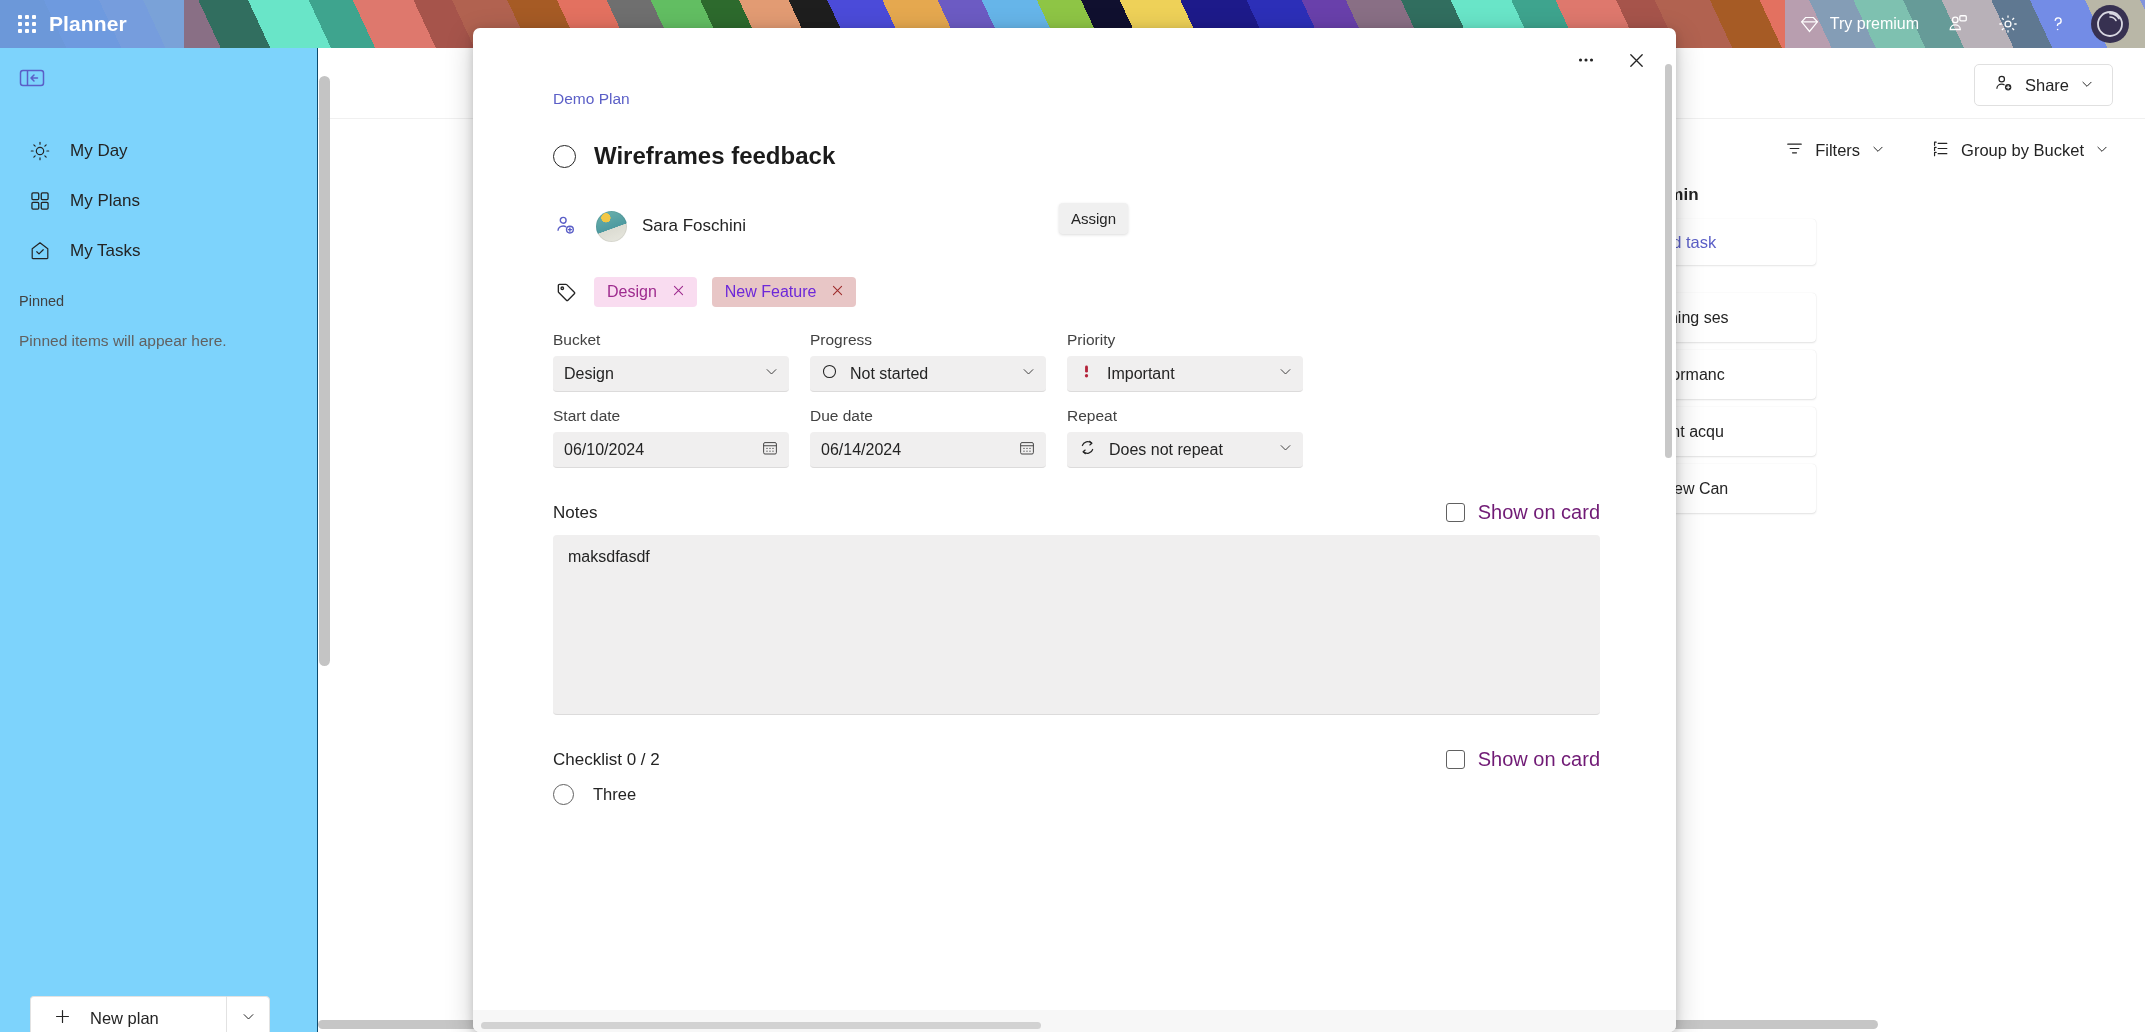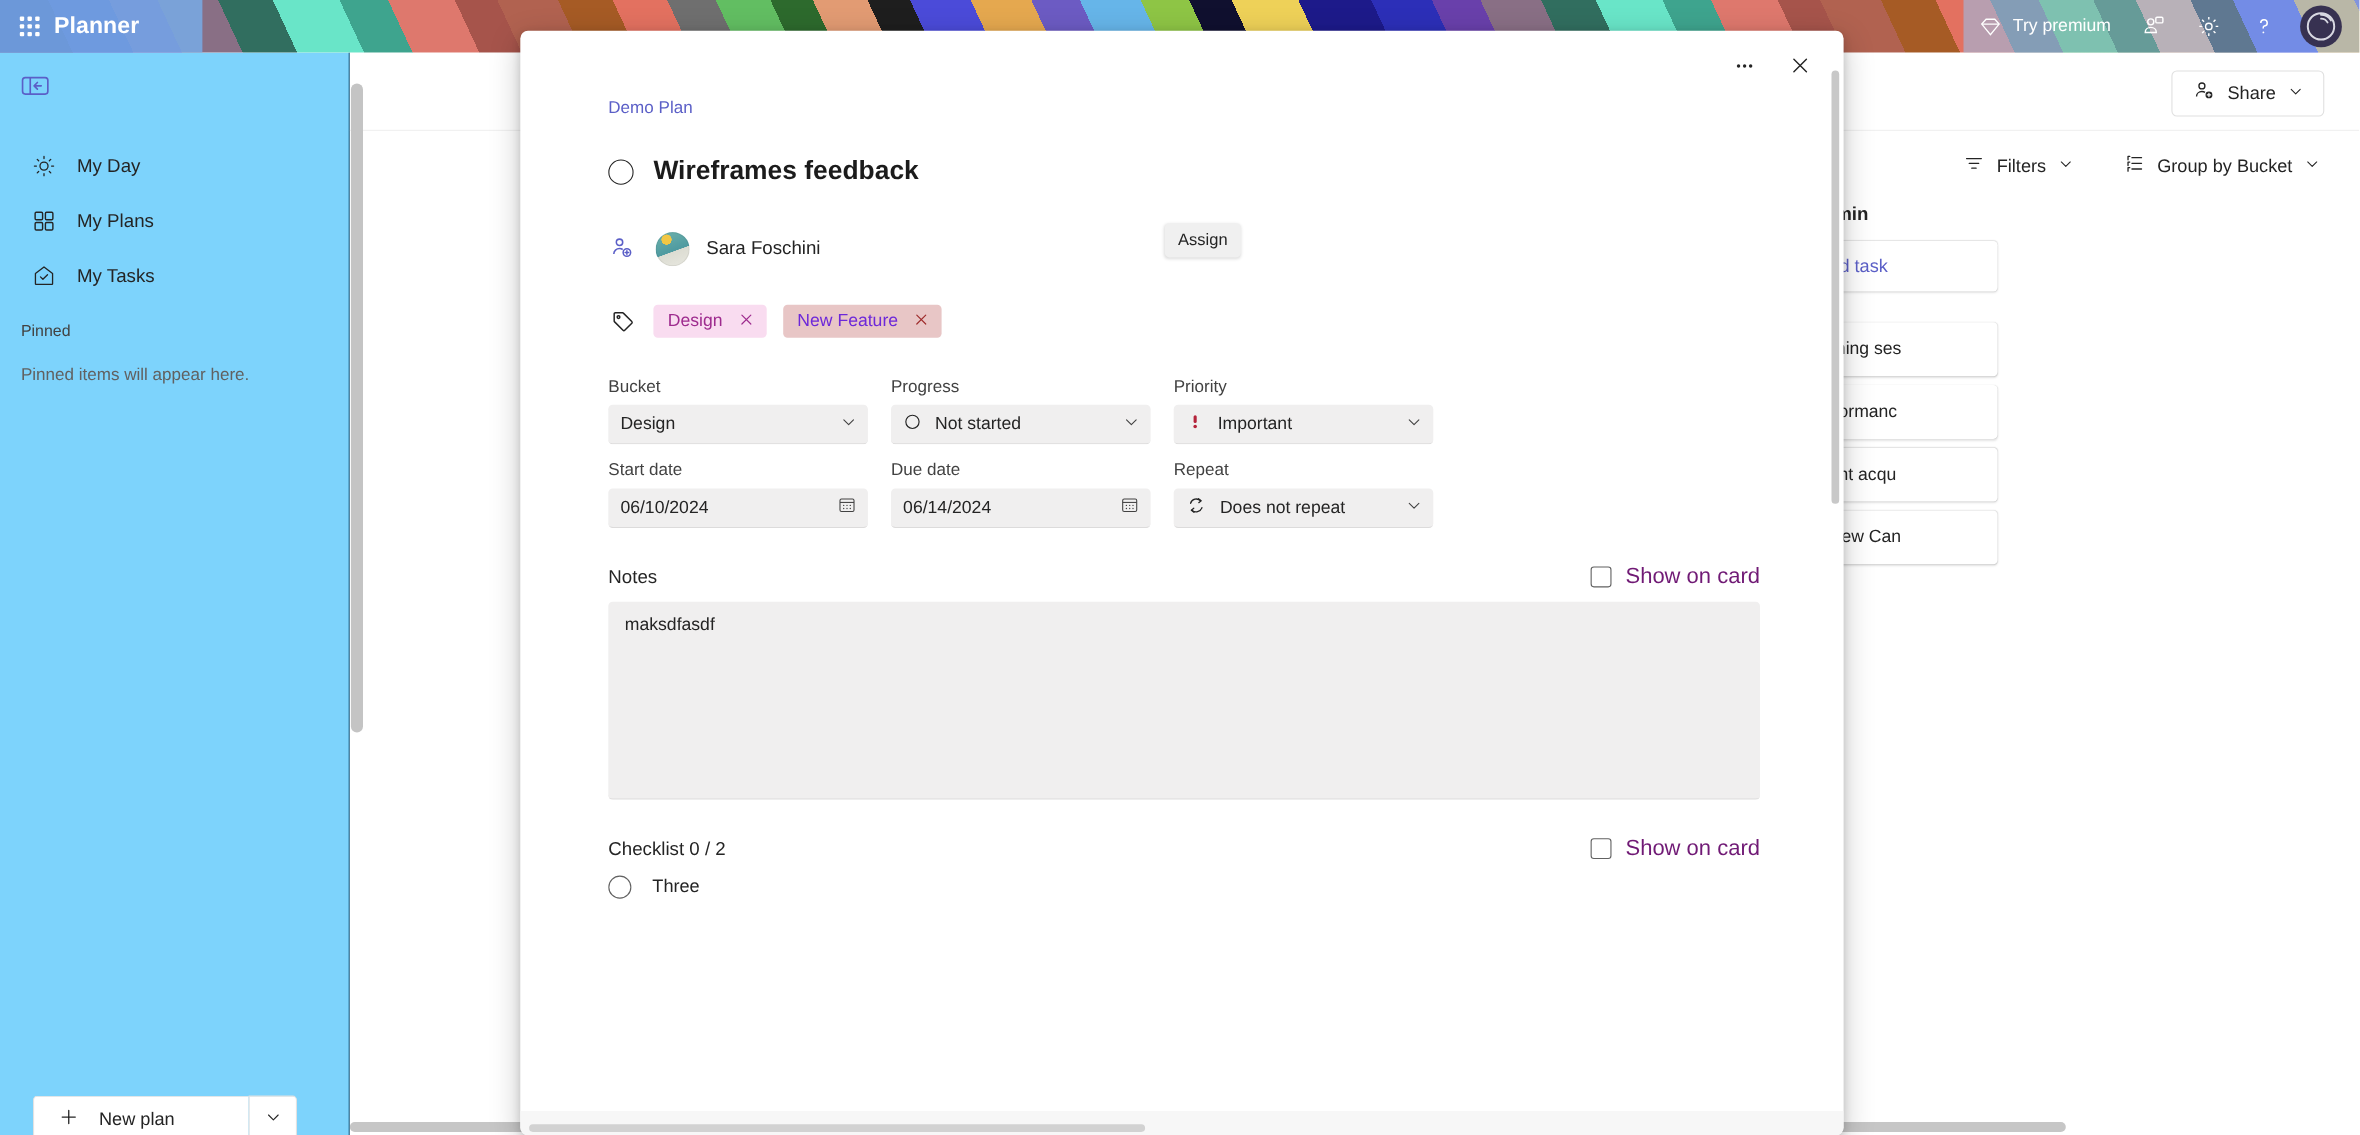--- a/index.html
+++ b/index.html
@@ -176,21 +176,21 @@
     position: absolute; left: 506px; top: -2px;
     background: #f0f0f0; color: #242424; font-size: 15px;
     padding: 7px 12px; border-radius: 4px; box-shadow: 0 1px 3px rgba(0,0,0,.14);
   }
 
   .labels-row { display: flex; align-items: center; gap: 15px; margin-top: 30px; }
   .tag-ico { width: 26px; height: 26px; display: flex; align-items: center; justify-content: center; }
   .chip { display: flex; align-items: center; gap: 14px; height: 30px; padding: 0 11px 0 13px; border-radius: 4px; font-size: 16px; cursor: pointer; }
   .chip .x { font-size: 17px; line-height: 1; cursor: pointer; }
 
-  .grid3 { display: grid; grid-template-columns: 236px 236px 236px; column-gap: 21px; margin-top: 36px; }
+  .grid3 { display: grid; grid-template-columns: 236px 236px 236px; column-gap: 21px; margin-top: 24px; }
   .fld-label { font-size: 15.5px; color: #424242; margin-bottom: 7px; }
   .fld {
     height: 36px; background: #f0efef; border-radius: 4px; display: flex; align-items: center;
     padding: 0 10px 0 11px; font-size: 16px; cursor: pointer; position: relative;
     border-bottom: 1px solid #dcdbdb;
   }
   .fld .val { flex: 1; display: flex; align-items: center; gap: 12px; }
   .fld .chev { opacity: .85; }
   .row2 { margin-top: 15px; }
 

